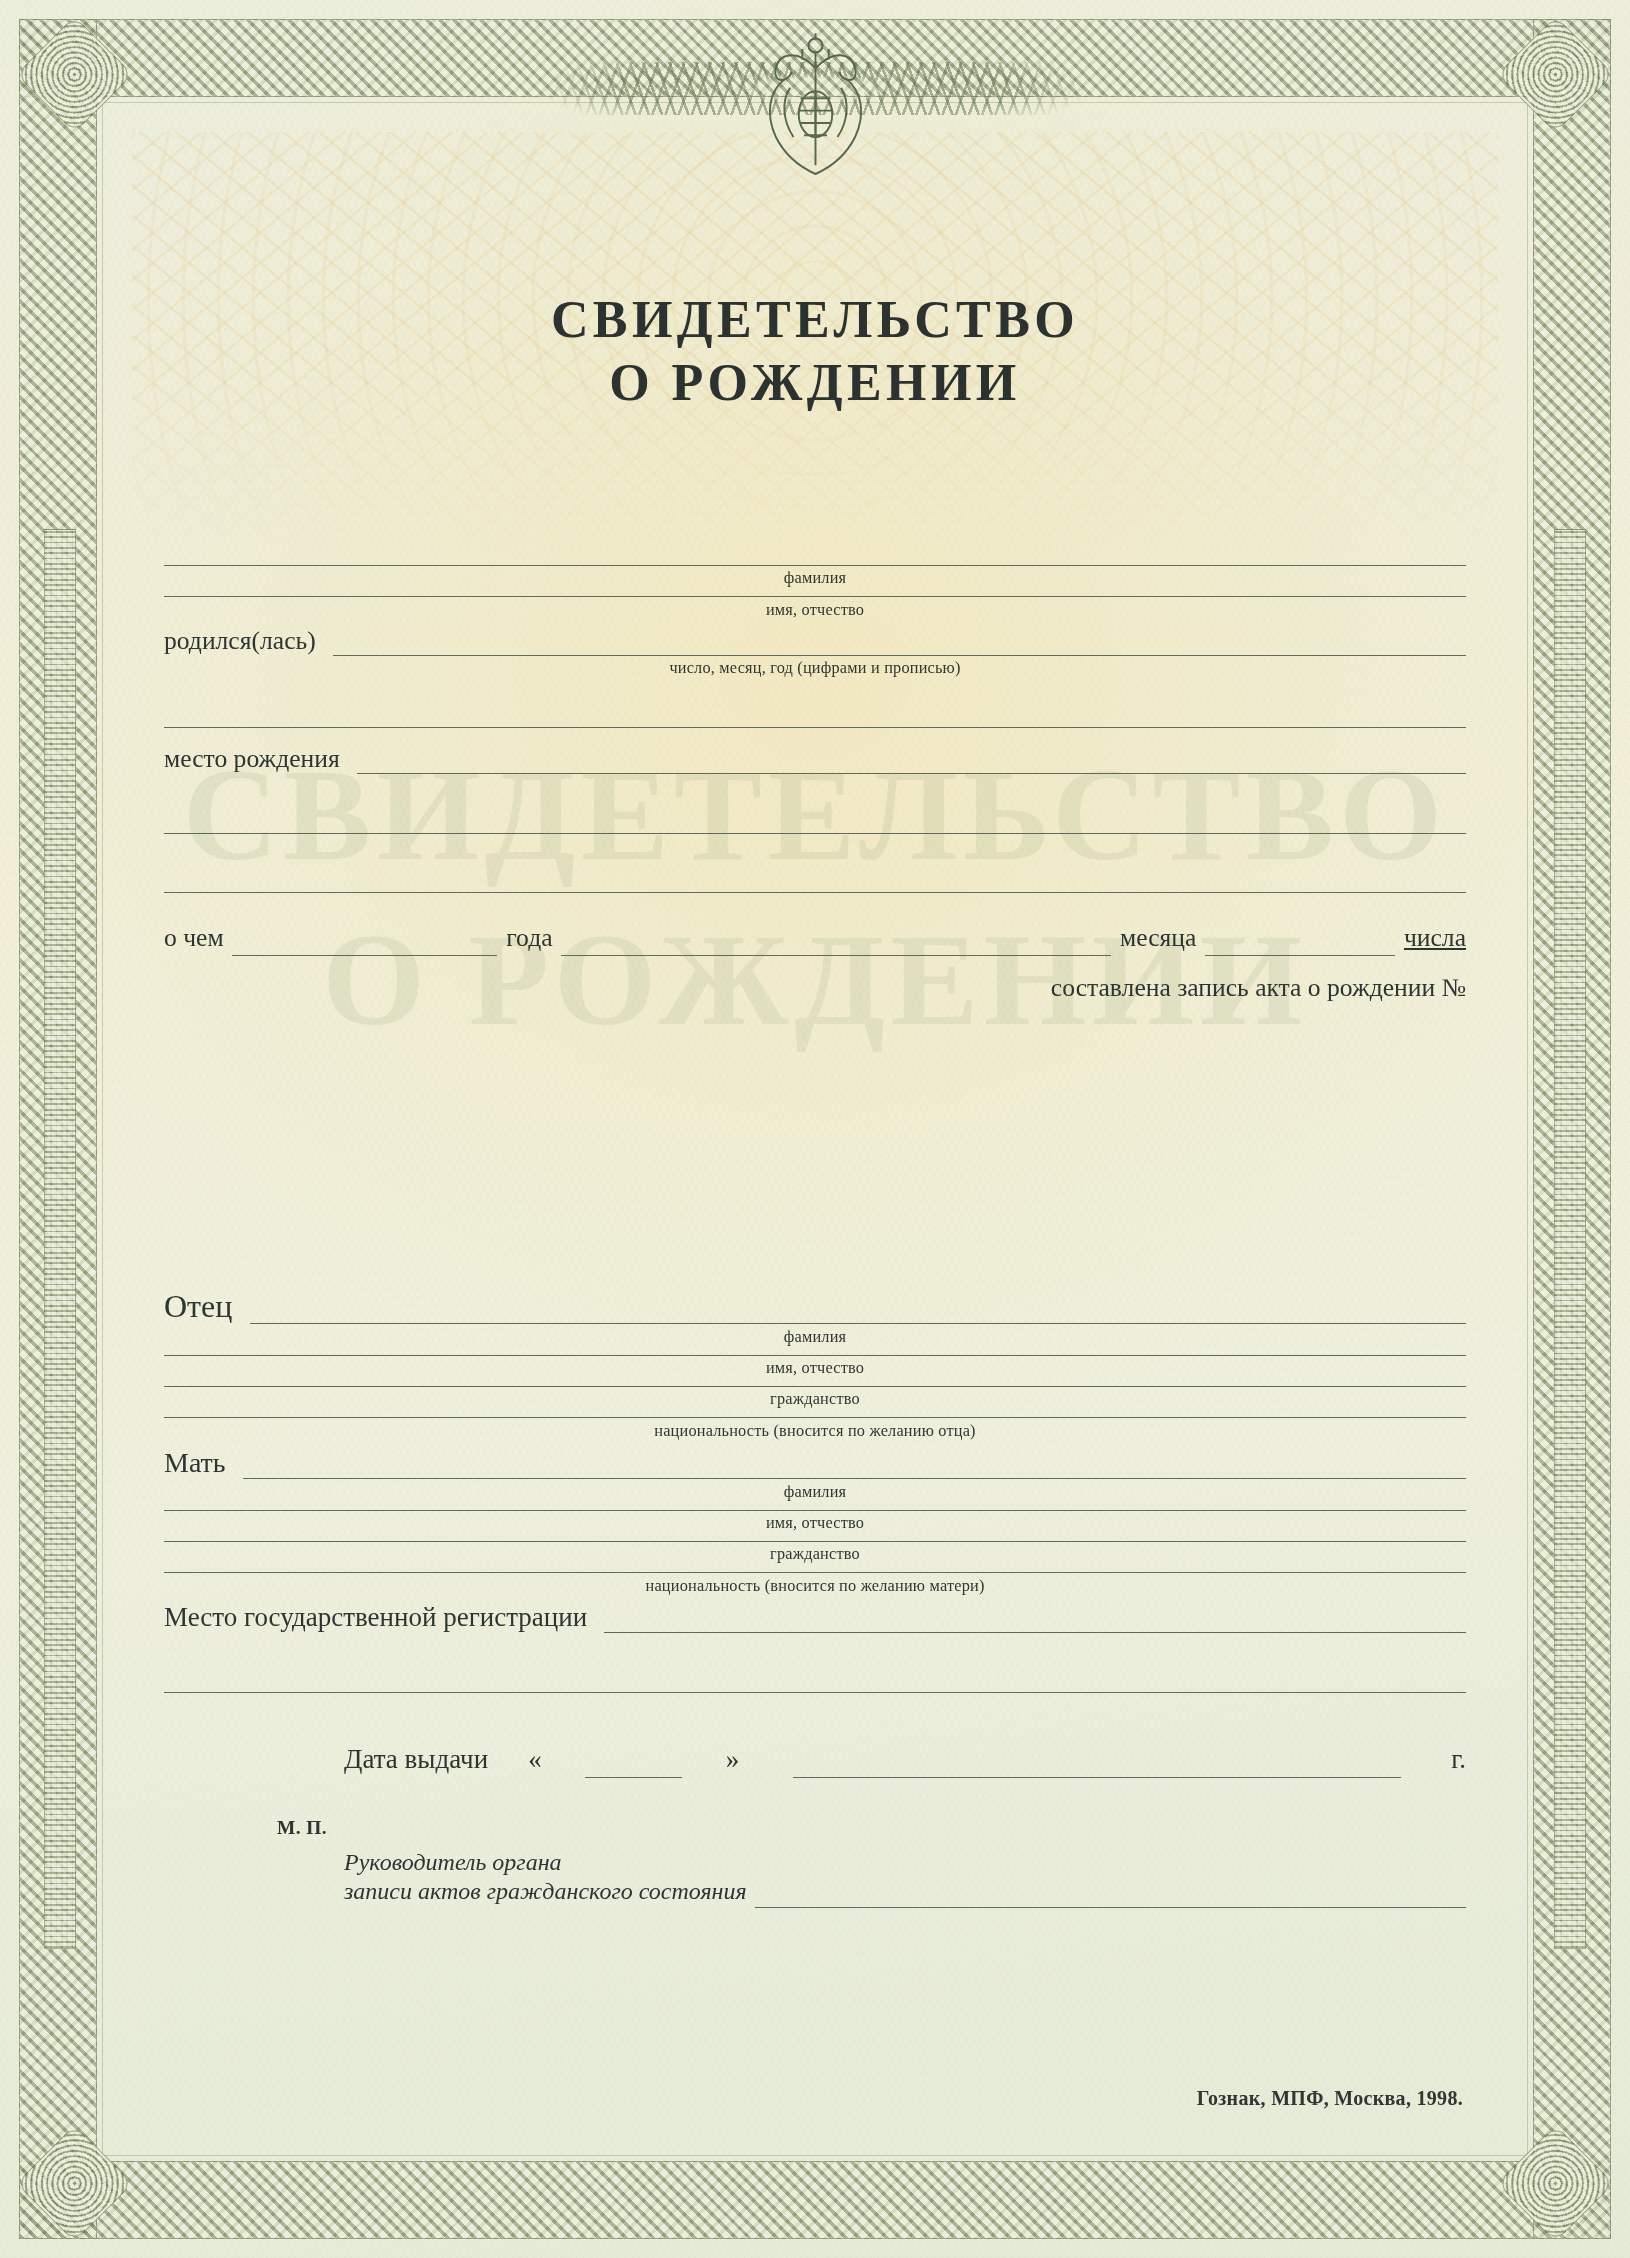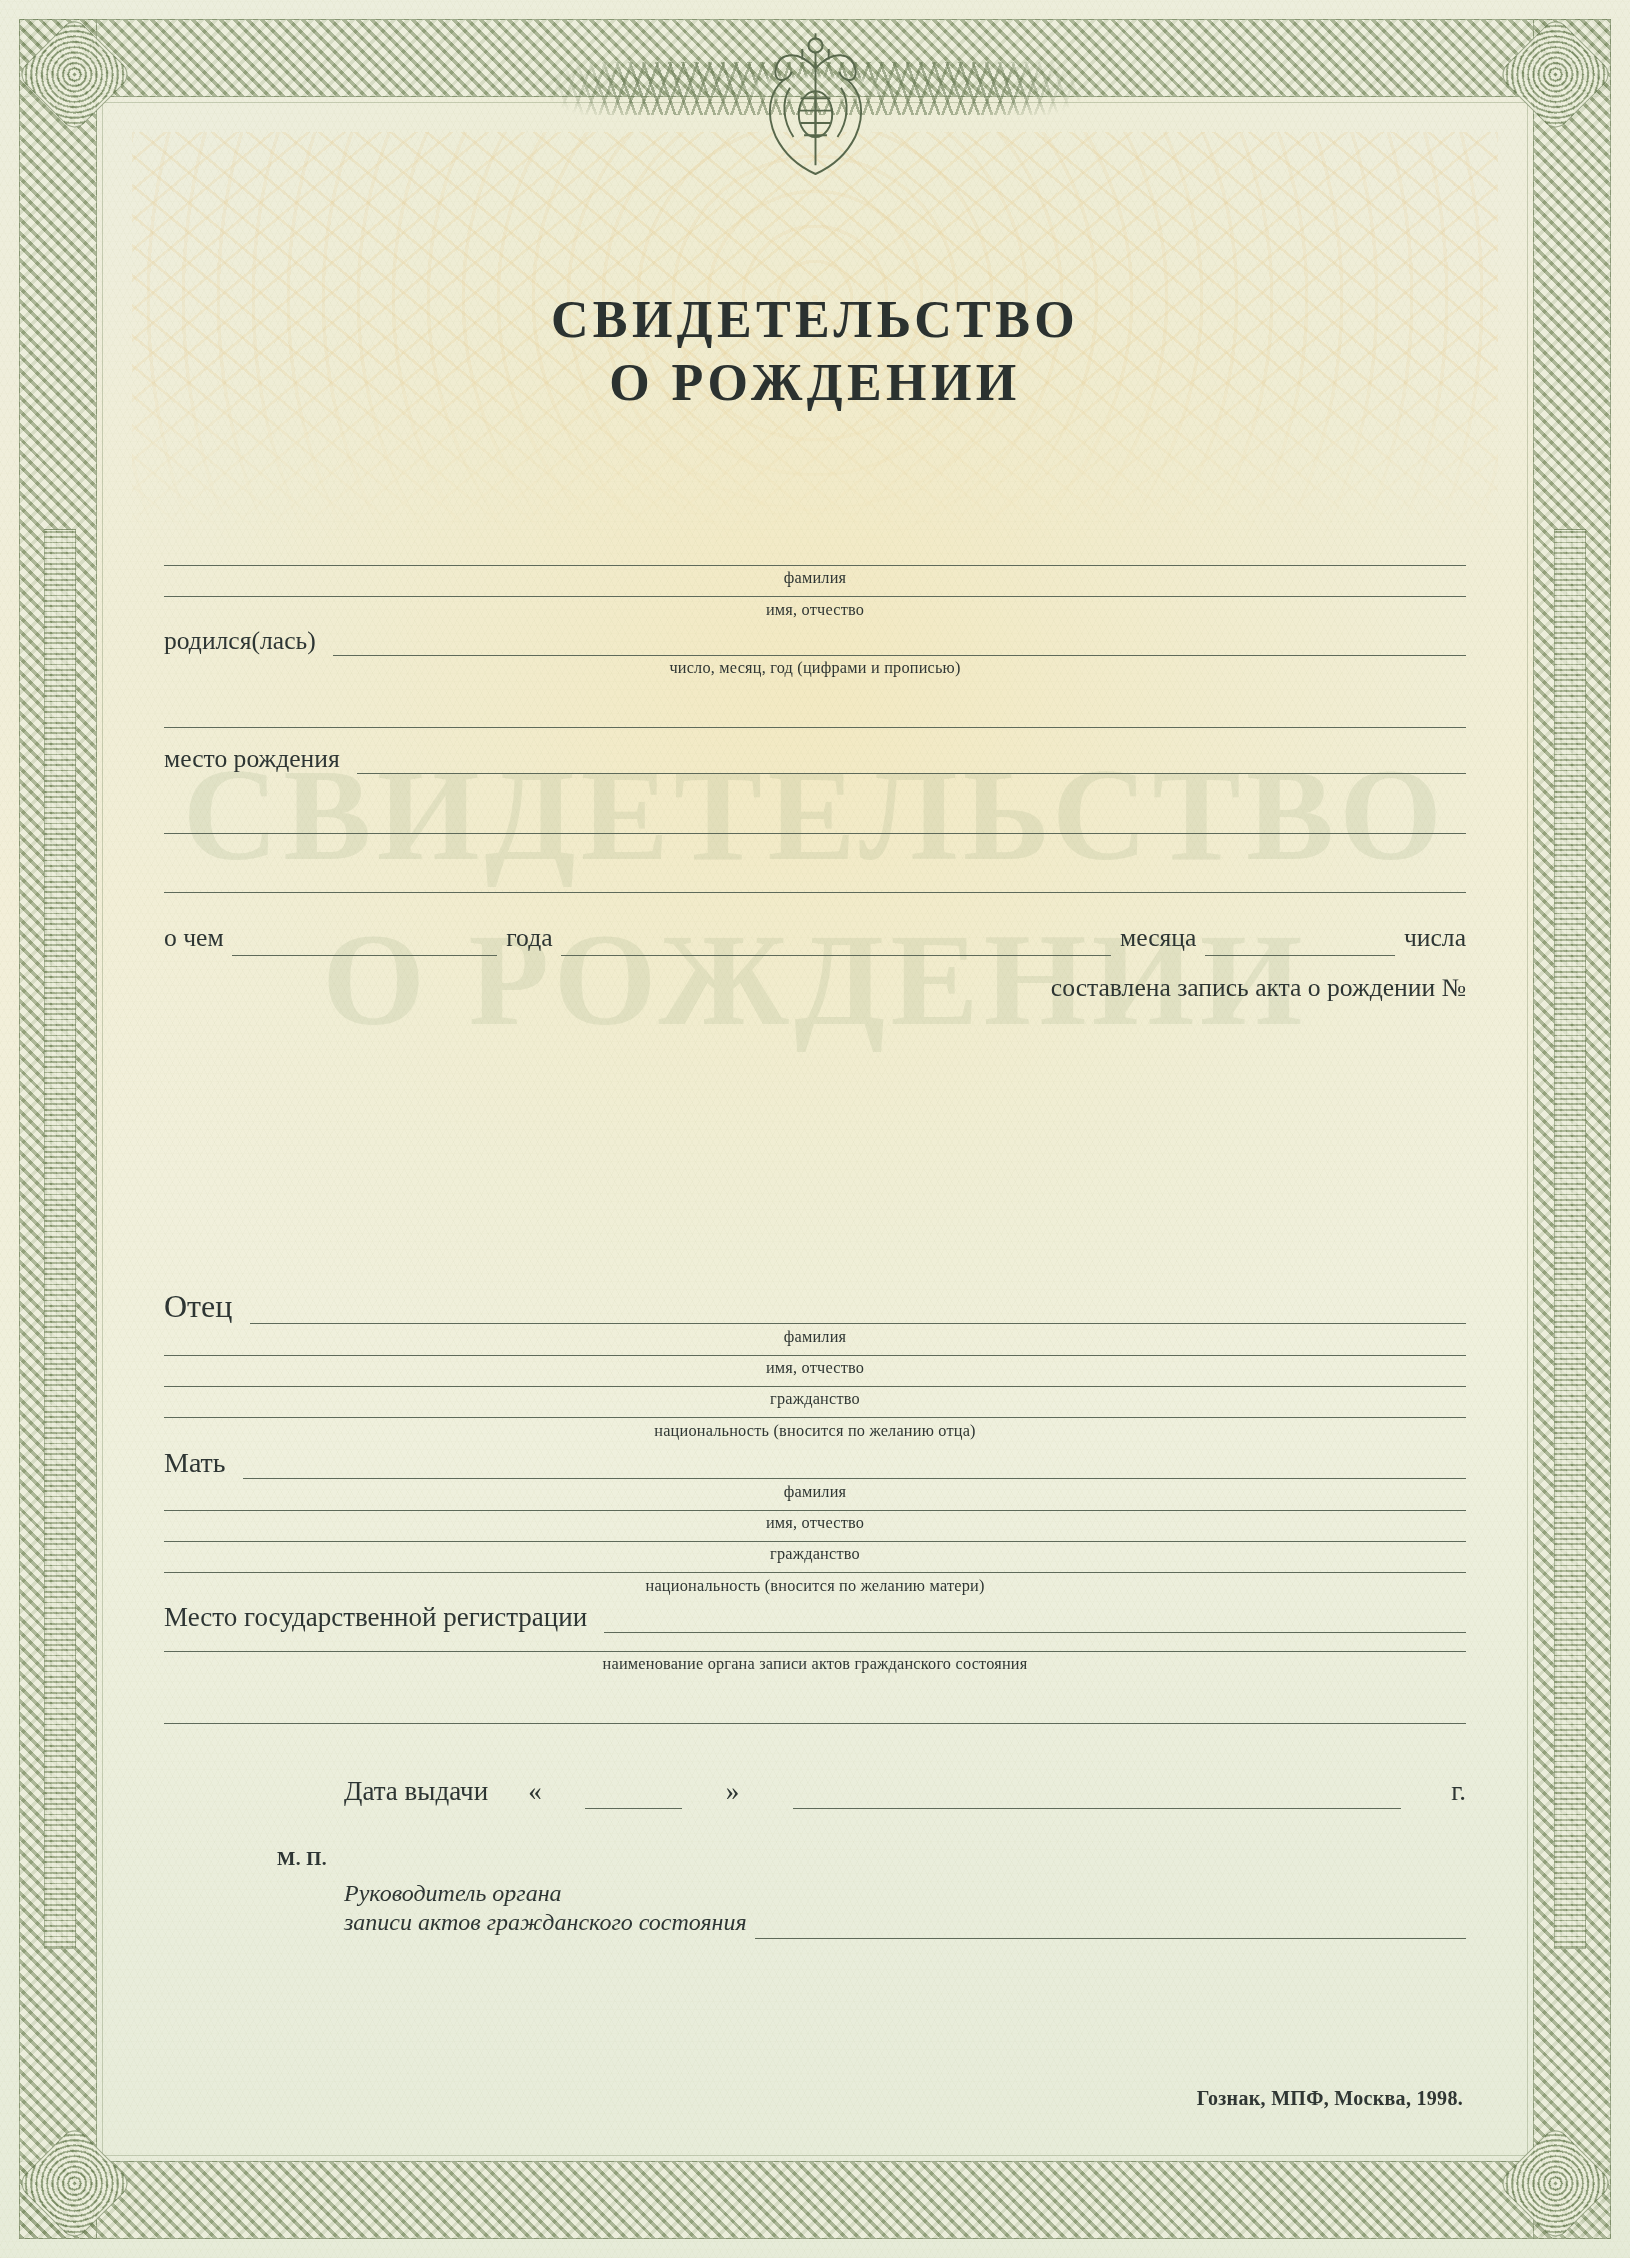--- a/index.html
+++ b/index.html
@@ -205,21 +205,21 @@
   .blankline { height: 41px; border-bottom: 1.2px solid #5e6a5a; }
 
   
   .date-row { display: flex; align-items: flex-end; }
   .date-row .seg { border-bottom: 1.2px solid #5e6a5a; height: 24px; }
   .date-row .w1 { flex: 0 0 265px; }
   .date-row .w2 { flex: 1 1 auto; }
   .date-row .w3 { flex: 0 0 190px; }
   .date-row .lbl { font-size: 25.6px; padding: 0 8.8px 2.6px 8.8px; white-space: nowrap; }
   .date-row .lbl.first { padding-left: 0; }
-  .date-row .lbl.last { padding-right: 0; }
+  .date-row .lbl.last { padding-right: 0; text-decoration: underline; }
 
   .act-row { display: flex; align-items: flex-end; flex-direction: column; }
   .act-row .txt { font-size: 25.6px; padding-bottom: 2.6px; white-space: nowrap; }
   .act-row .num { flex: 0 0 265px; border-bottom: 1.2px solid #5e6a5a; height: 24px; margin-left: 3.5px; }
 
   .issue-row {
     display: flex;
     align-items: flex-end;
     padding-left: 180px;
     margin-top: 5.3px;
@@ -418,24 +418,20 @@
       <div class="caption">национальность (вносится по желанию матери)</div>
     </div>
 
     <div class="row">
       <div class="rowline">
         <div class="label-inline" style="font-size:27px;">Место государственной регистрации</div>
         <div class="fill"></div>
       </div>
     </div>
     <div class="gap-sm"></div>
-    <div class="row">
-      <div class="line"></div>
-      <div class="caption">наименование органа записи актов гражданского состояния</div>
-    </div>
     <div class="blankline"></div>
 
     <div class="gap-lg"></div>
 
     <div class="issue-row">
       <div class="t">Дата выдачи</div>
       <div class="t">«</div>
       <div class="q"></div>
       <div class="t">»</div>
       <div class="rest"></div>

